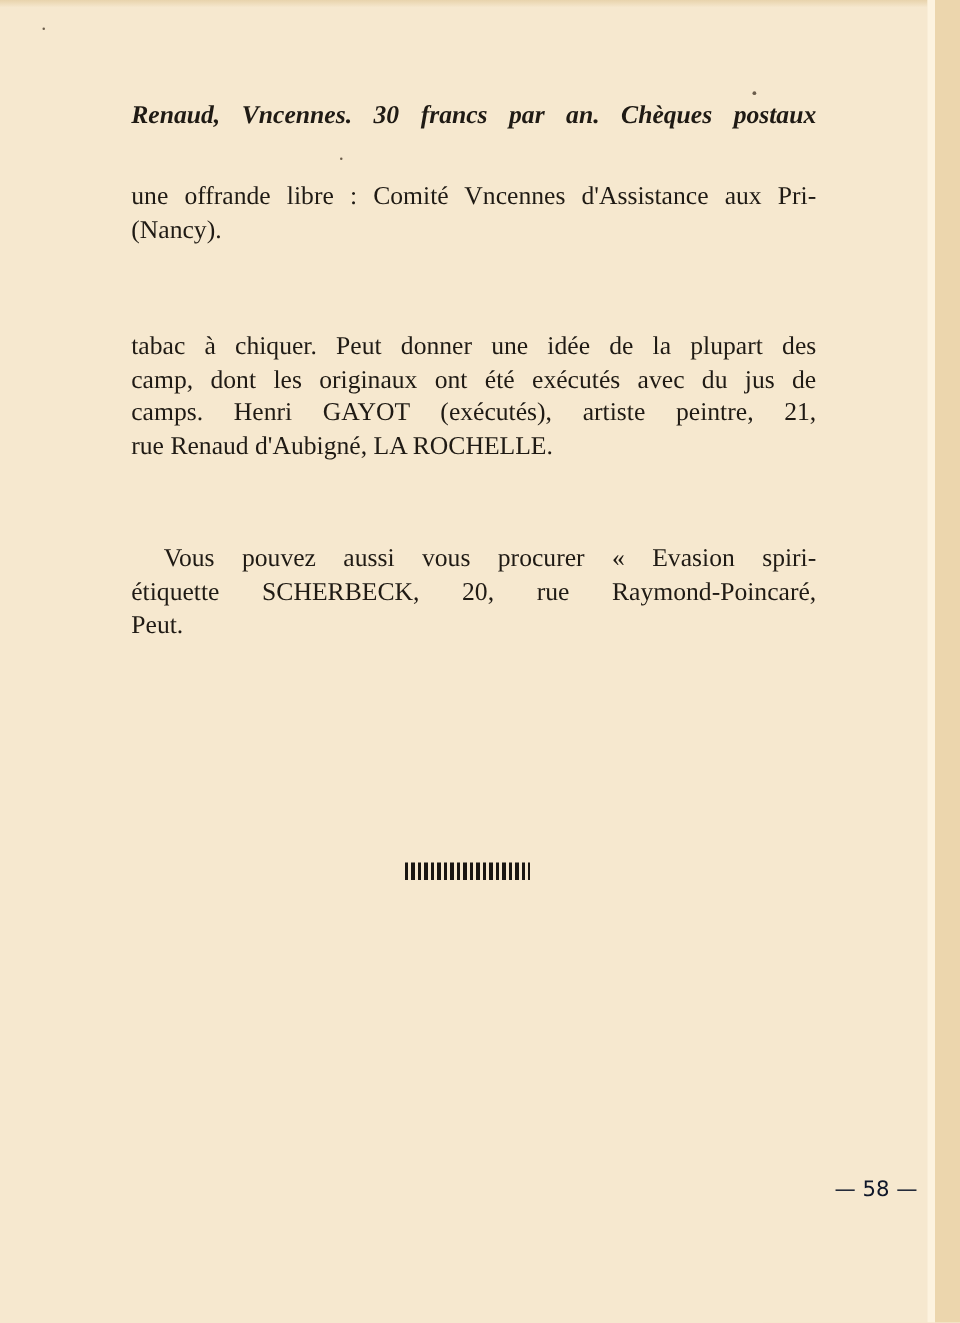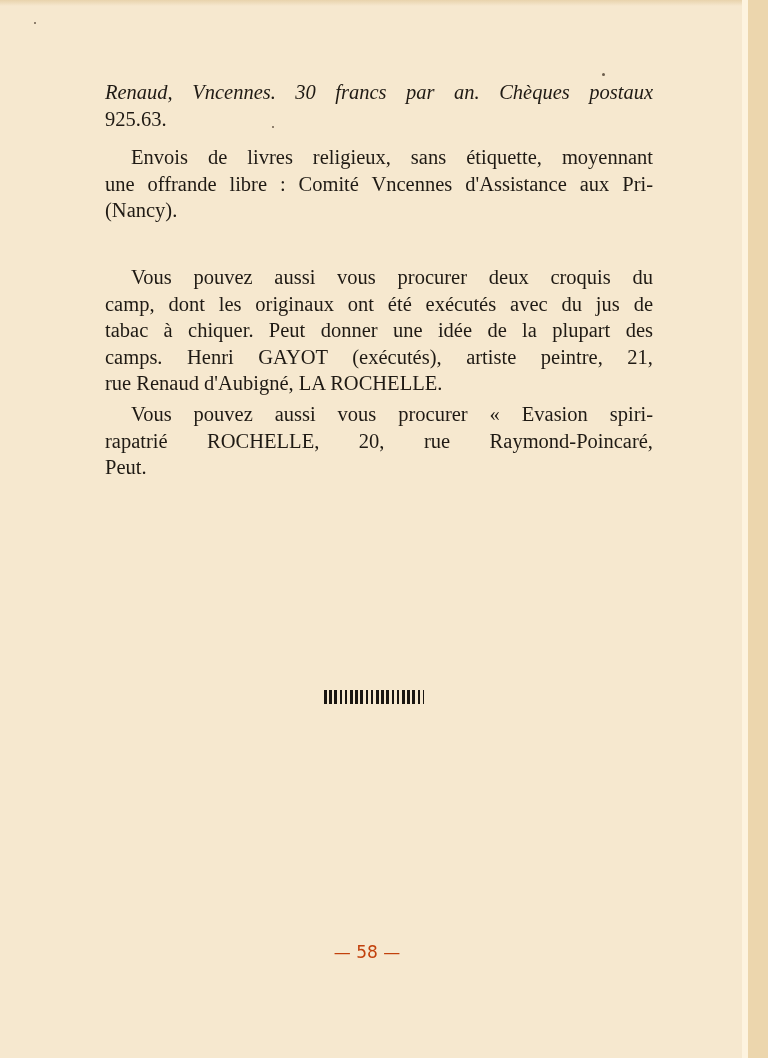--- a/index.html
+++ b/index.html
@@ -28,70 +28,67 @@
   .text {
     position: absolute; left: 105px; width: 548px;
     color: #1f1a14;
     font-family: "Liberation Serif", "DejaVu Serif", serif;
     font-size: 20.5px;
     line-height: 26.5px;
     text-align: justify;
   }
   .text p { margin: 0; }
   .indent { text-indent: 26px; }
-  .italic { font-style: italic; font-weight: normal; }
+  .italic { font-style: italic; font-weight: bold; }
   .para1 { top: 79px; }
   .para2 { top: 144px; }
   .para3 { top: 264px; }
-  .para4 { top: 401px; }
+  .para4 { top: 434px; }
   .text p.justify-last { text-align-last: justify; }
   .ornament {
     position: absolute; left: 324px; top: 690px; width: 100px; height: 14px;
     background: repeating-linear-gradient(90deg, #1a1612 0 2.6px, #f6e8cf 2.6px 5.2px);
   }
   .page-number {
     position: absolute; left: 0; width: 734px; top: 942px;
-    text-align: center;
+    text-align: right;
     font-family: "DejaVu Sans", sans-serif;
-    font-size: 17px; color: #c2410c;
+    font-size: 17px; color: #0f172a;
   }
   .speck { position: absolute; width: 3px; height: 3px; background: #6b5d4c; border-radius: 50%; }
 </style>
 </head>
 <body>
 
 <div class="page"></div>
 <div class="page-shadow-top"></div>
 <div class="edge-strip"></div>
 <div class="edge-under"></div>
 
 <div class="speck" style="left:602px;top:73px;"></div>
 <div class="speck" style="left:272px;top:126px;width:2px;height:2px;"></div>
 <div class="speck" style="left:34px;top:22px;width:2px;height:2px;"></div>
 
 <div class="text para1">
   <p class="justify-last"><span class="italic">Renaud, Vncennes. 30 francs par an. Chèques postaux</span></p>
-  <p><span>925.63.</span></p>
 </div>
 
 <div class="text para2">
-  <p class="indent justify-last">Envois de livres religieux, sans étiquette, moyennant</p>
   <p class="justify-last">une offrande libre : Comité Vncennes d'Assistance aux Pri-</p>
   <p>(Nancy).</p>
 </div>
 
 <div class="text para3">
-  <p class="indent justify-last">Vous pouvez aussi vous procurer deux croquis du</p>
+  <p class="justify-last">tabac à chiquer. Peut donner une idée de la plupart des</p>
   <p class="justify-last">camp, dont les originaux ont été exécutés avec du jus de</p>
-  <p class="justify-last">tabac à chiquer. Peut donner une idée de la plupart des</p>
   <p class="justify-last">camps. Henri GAYOT (exécutés), artiste peintre, 21,</p>
   <p>rue Renaud d'Aubigné, LA ROCHELLE.</p>
 </div>
 
 <div class="text para4">
   <p class="indent justify-last">Vous pouvez aussi vous procurer « Evasion spiri-</p>
-  <p class="justify-last">rapatrié ROCHELLE, 20, rue Raymond-Poincaré,</p>
+  <p class="justify-last">étiquette SCHERBECK, 20, rue Raymond-Poincaré,</p>
   <p>Peut.</p>
 </div>
 
 <div class="ornament"></div>
 
 <div class="page-number">— 58 —</div>
 
 </body></html>

